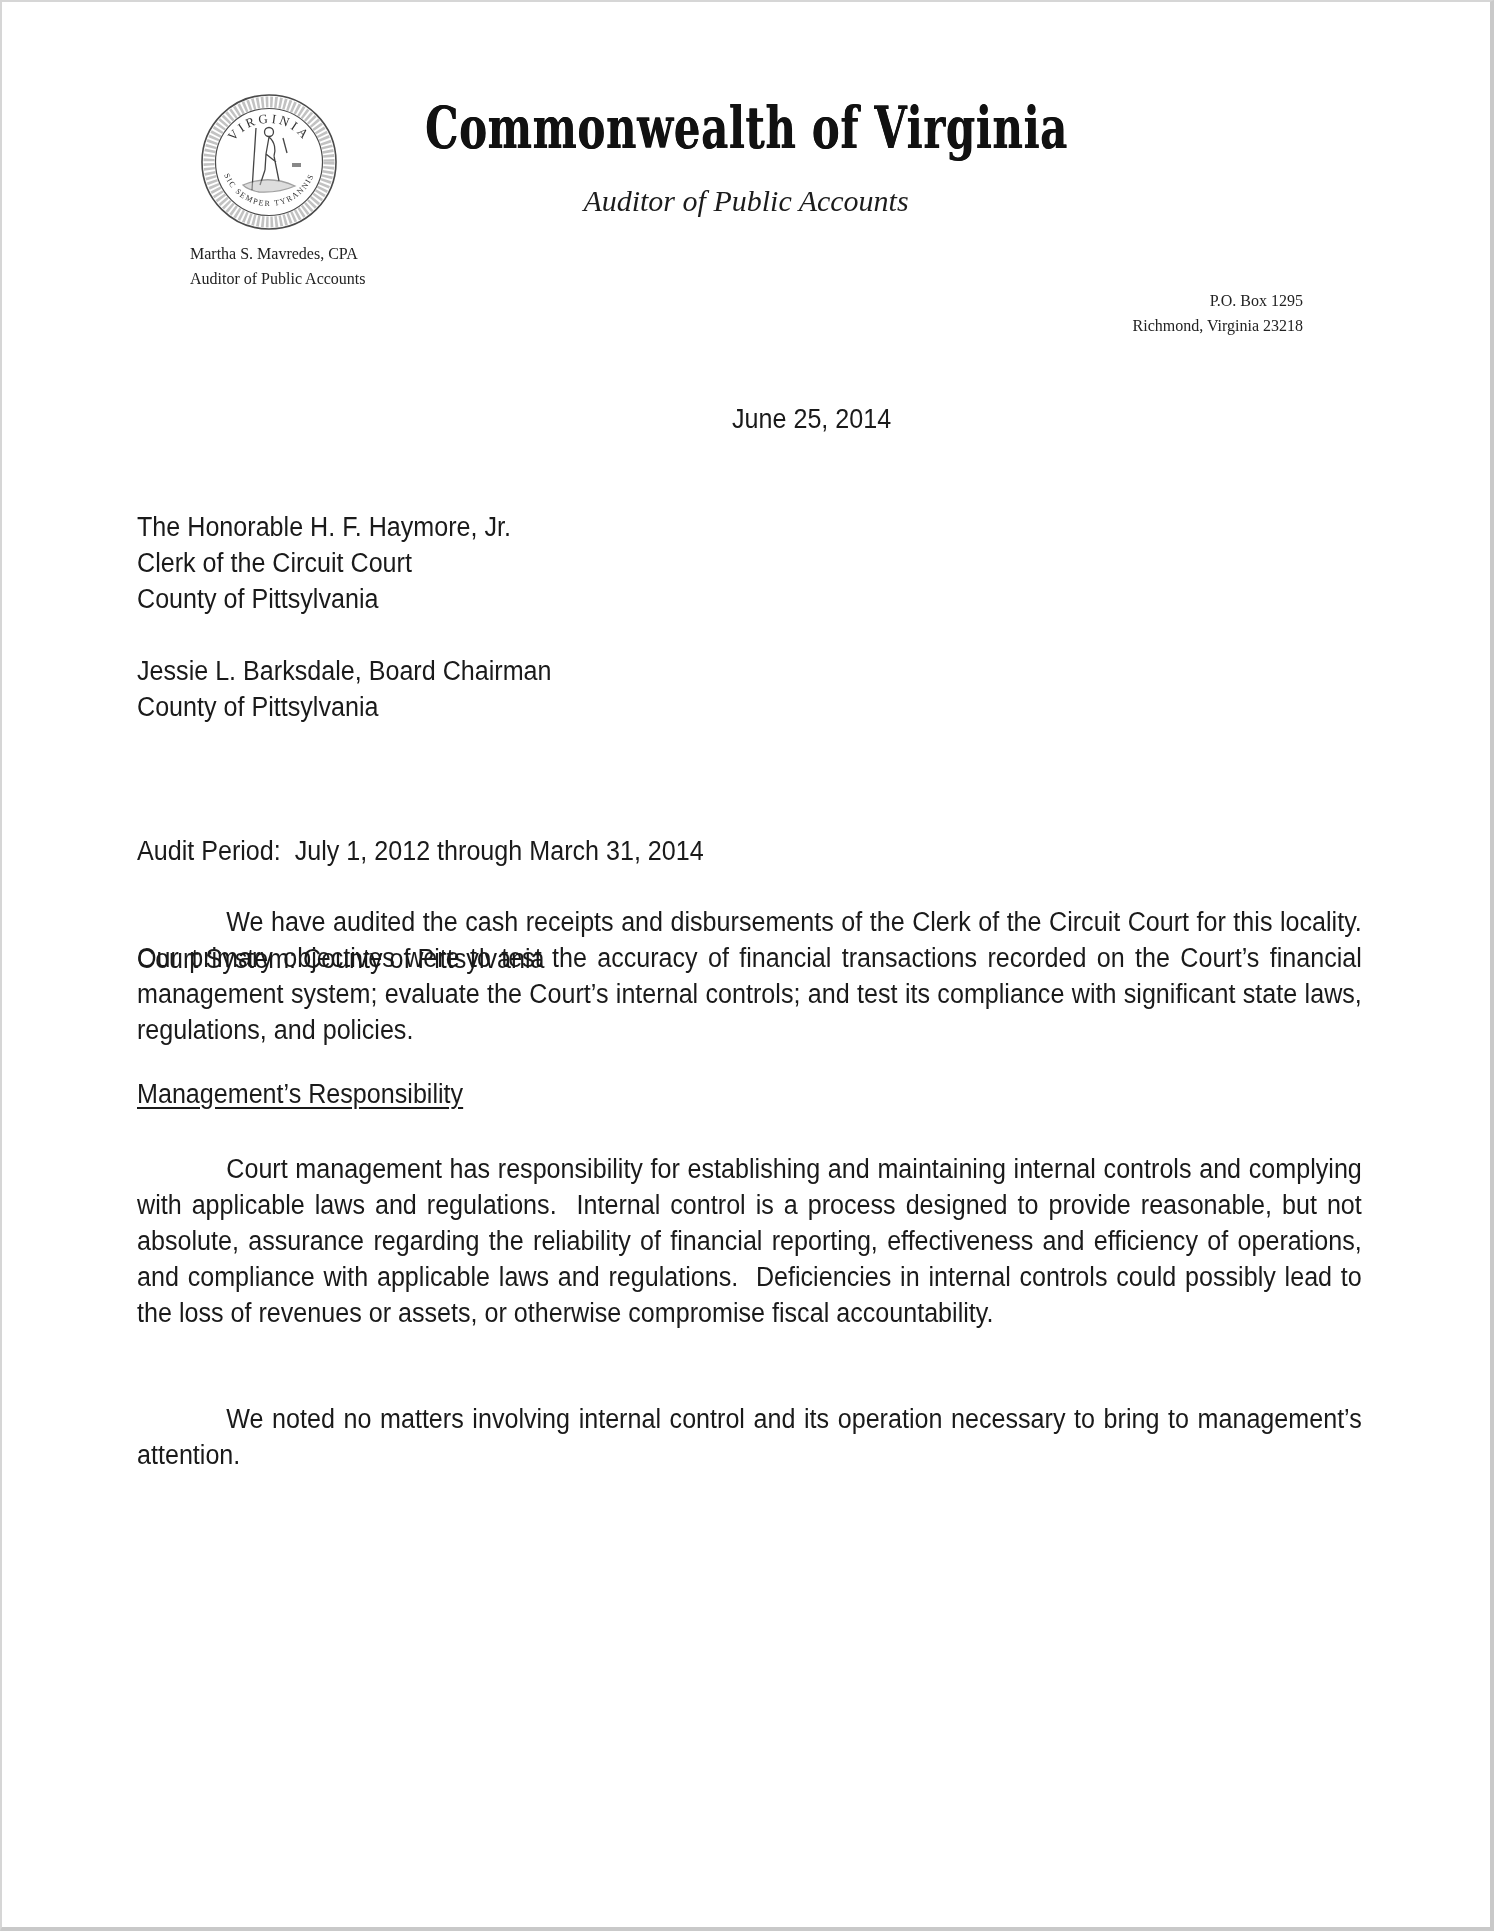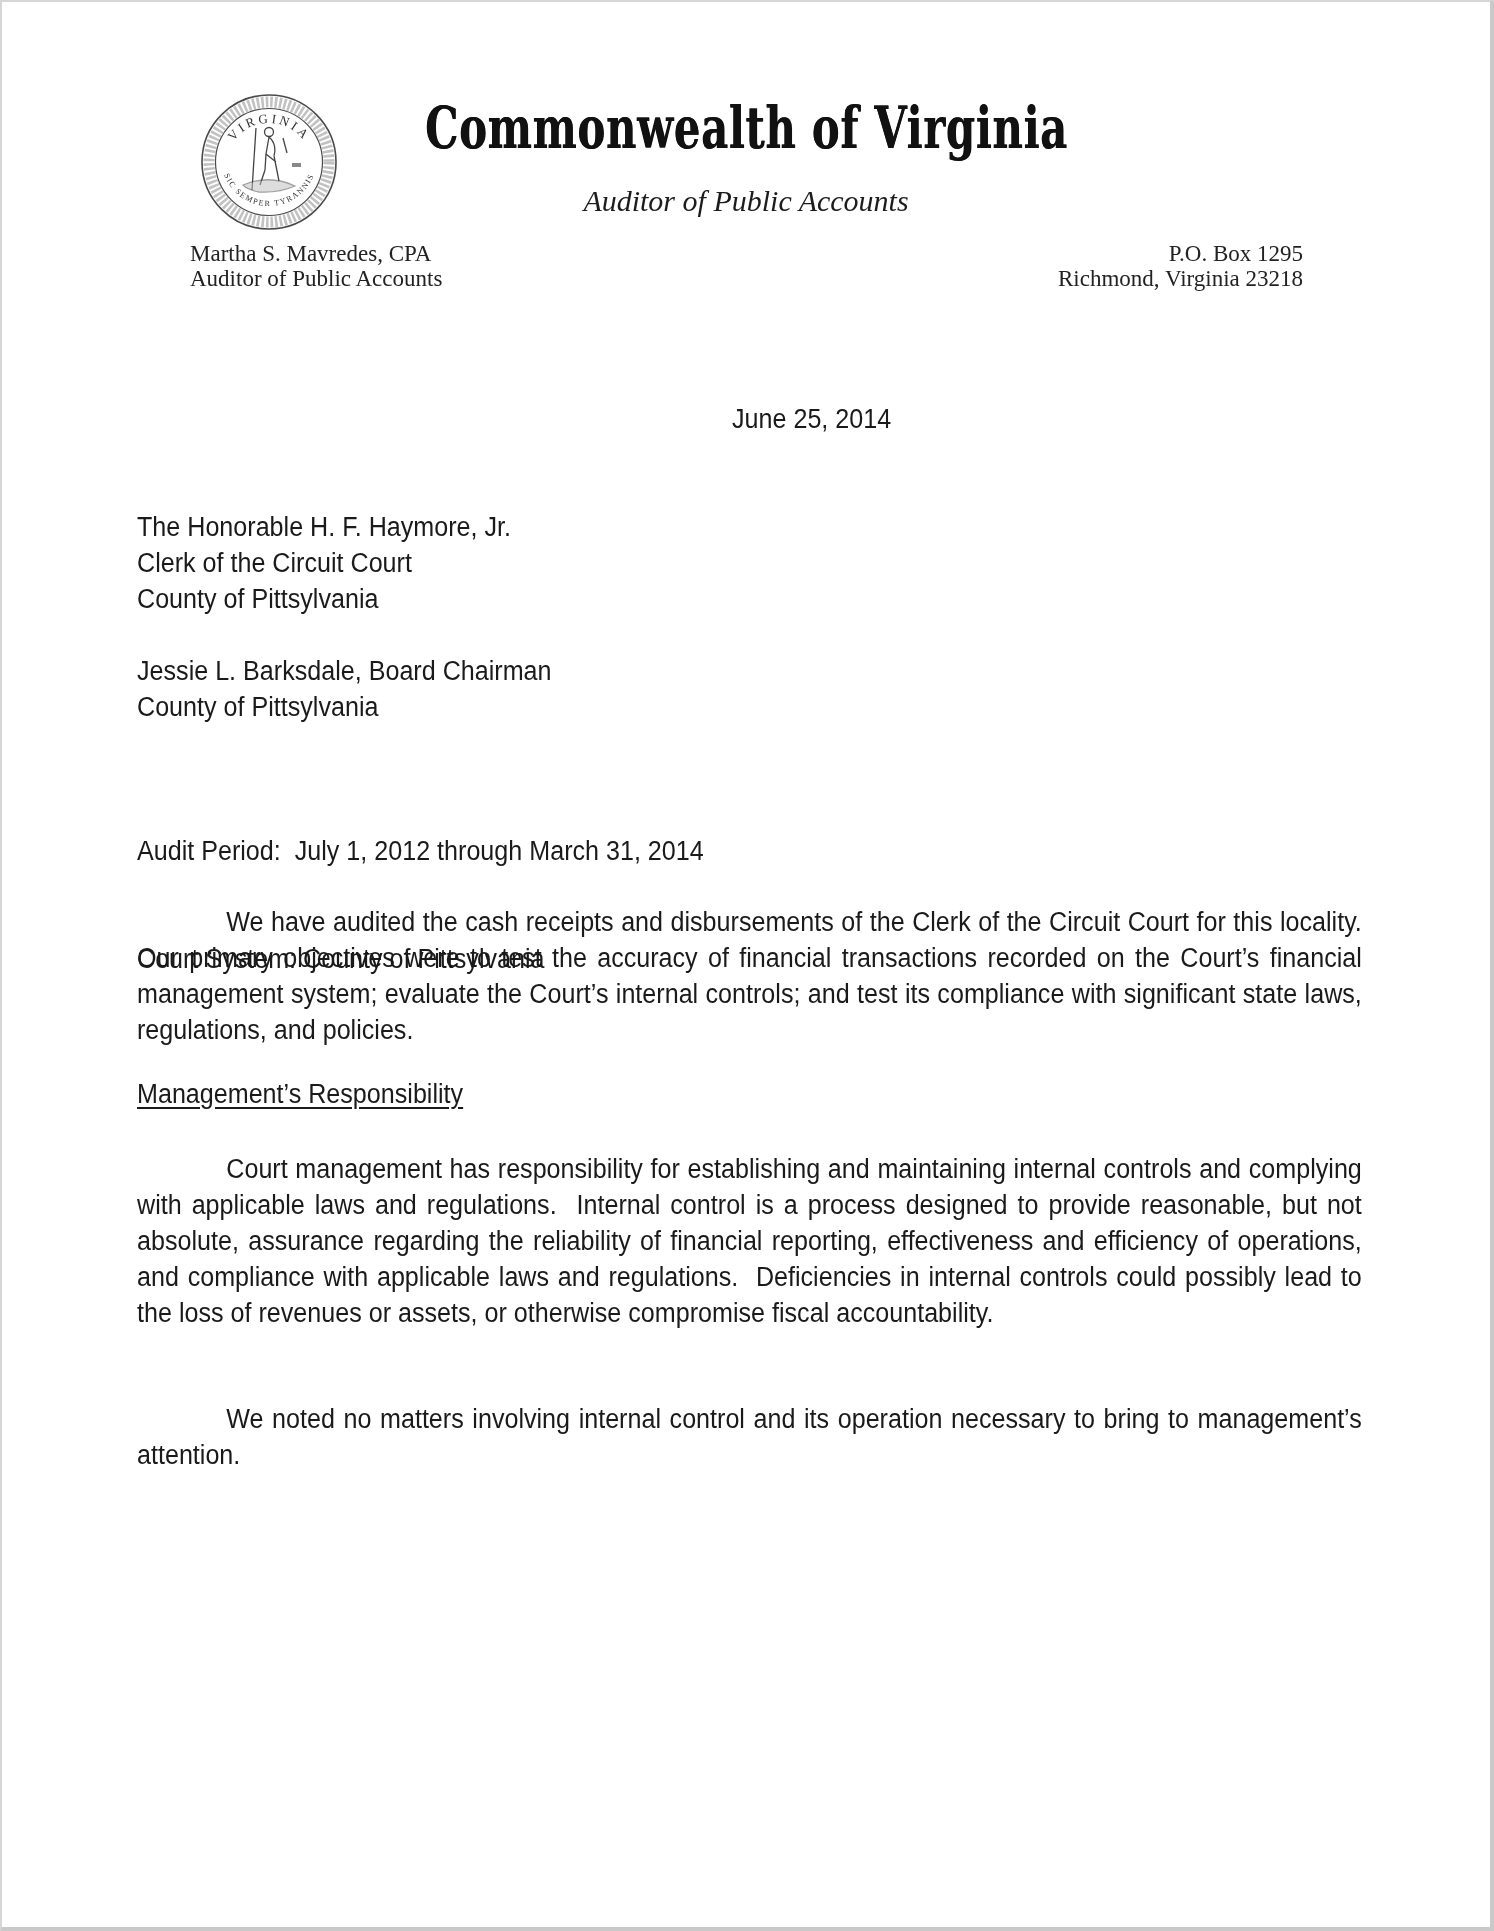--- a/index.html
+++ b/index.html
@@ -36,21 +36,21 @@
   .para {
     width: 1317px;            
     text-align: justify;
     text-indent: 96px;        
     white-space: pre-wrap;
   }
   .heading-underline { text-decoration: underline; text-underline-offset: 4px; }
 
   .serif-small {
     font-family: "Liberation Serif", serif;
-    font-size: 23px;
+    font-size: 16px;
     line-height: 25px;
     color: #222222;
   }
 
   .letterhead-title-wrap { width: 100%; text-align: center; }
   .letterhead-title {
     display: inline-block;
     font-family: "DejaVu Serif", serif;
     font-weight: bold;
     font-size: 58px;
@@ -75,21 +75,21 @@
     width: 100%;
     text-align: center;
     font-family: "Liberation Serif", serif;
     font-size: 22px;
     line-height: 28px;
     color: #1c1c1c;
   }
   .footer-sep { margin: 0 9px; }
   .footer-email { text-decoration: underline; color: #1c1c1c; cursor: pointer; }
 
-  .right-align { text-align: right; }
+  .right-align { text-align: right; margin-top: 47px; }
 </style>
 </head>
 <body>
 
 <div class="page">
 
   <div class="abs" style="left:197px; top:90px; width:140px; height:140px;">
     <svg width="140" height="140" viewBox="0 0 140 140">
       <circle cx="70" cy="70" r="67" fill="none" stroke="#4a4a4a" stroke-width="1.6"></circle>
       <circle cx="70" cy="70" r="60" fill="none" stroke="#8f8f8f" stroke-width="11" stroke-dasharray="2.6 1.9" opacity="0.55"></circle>

